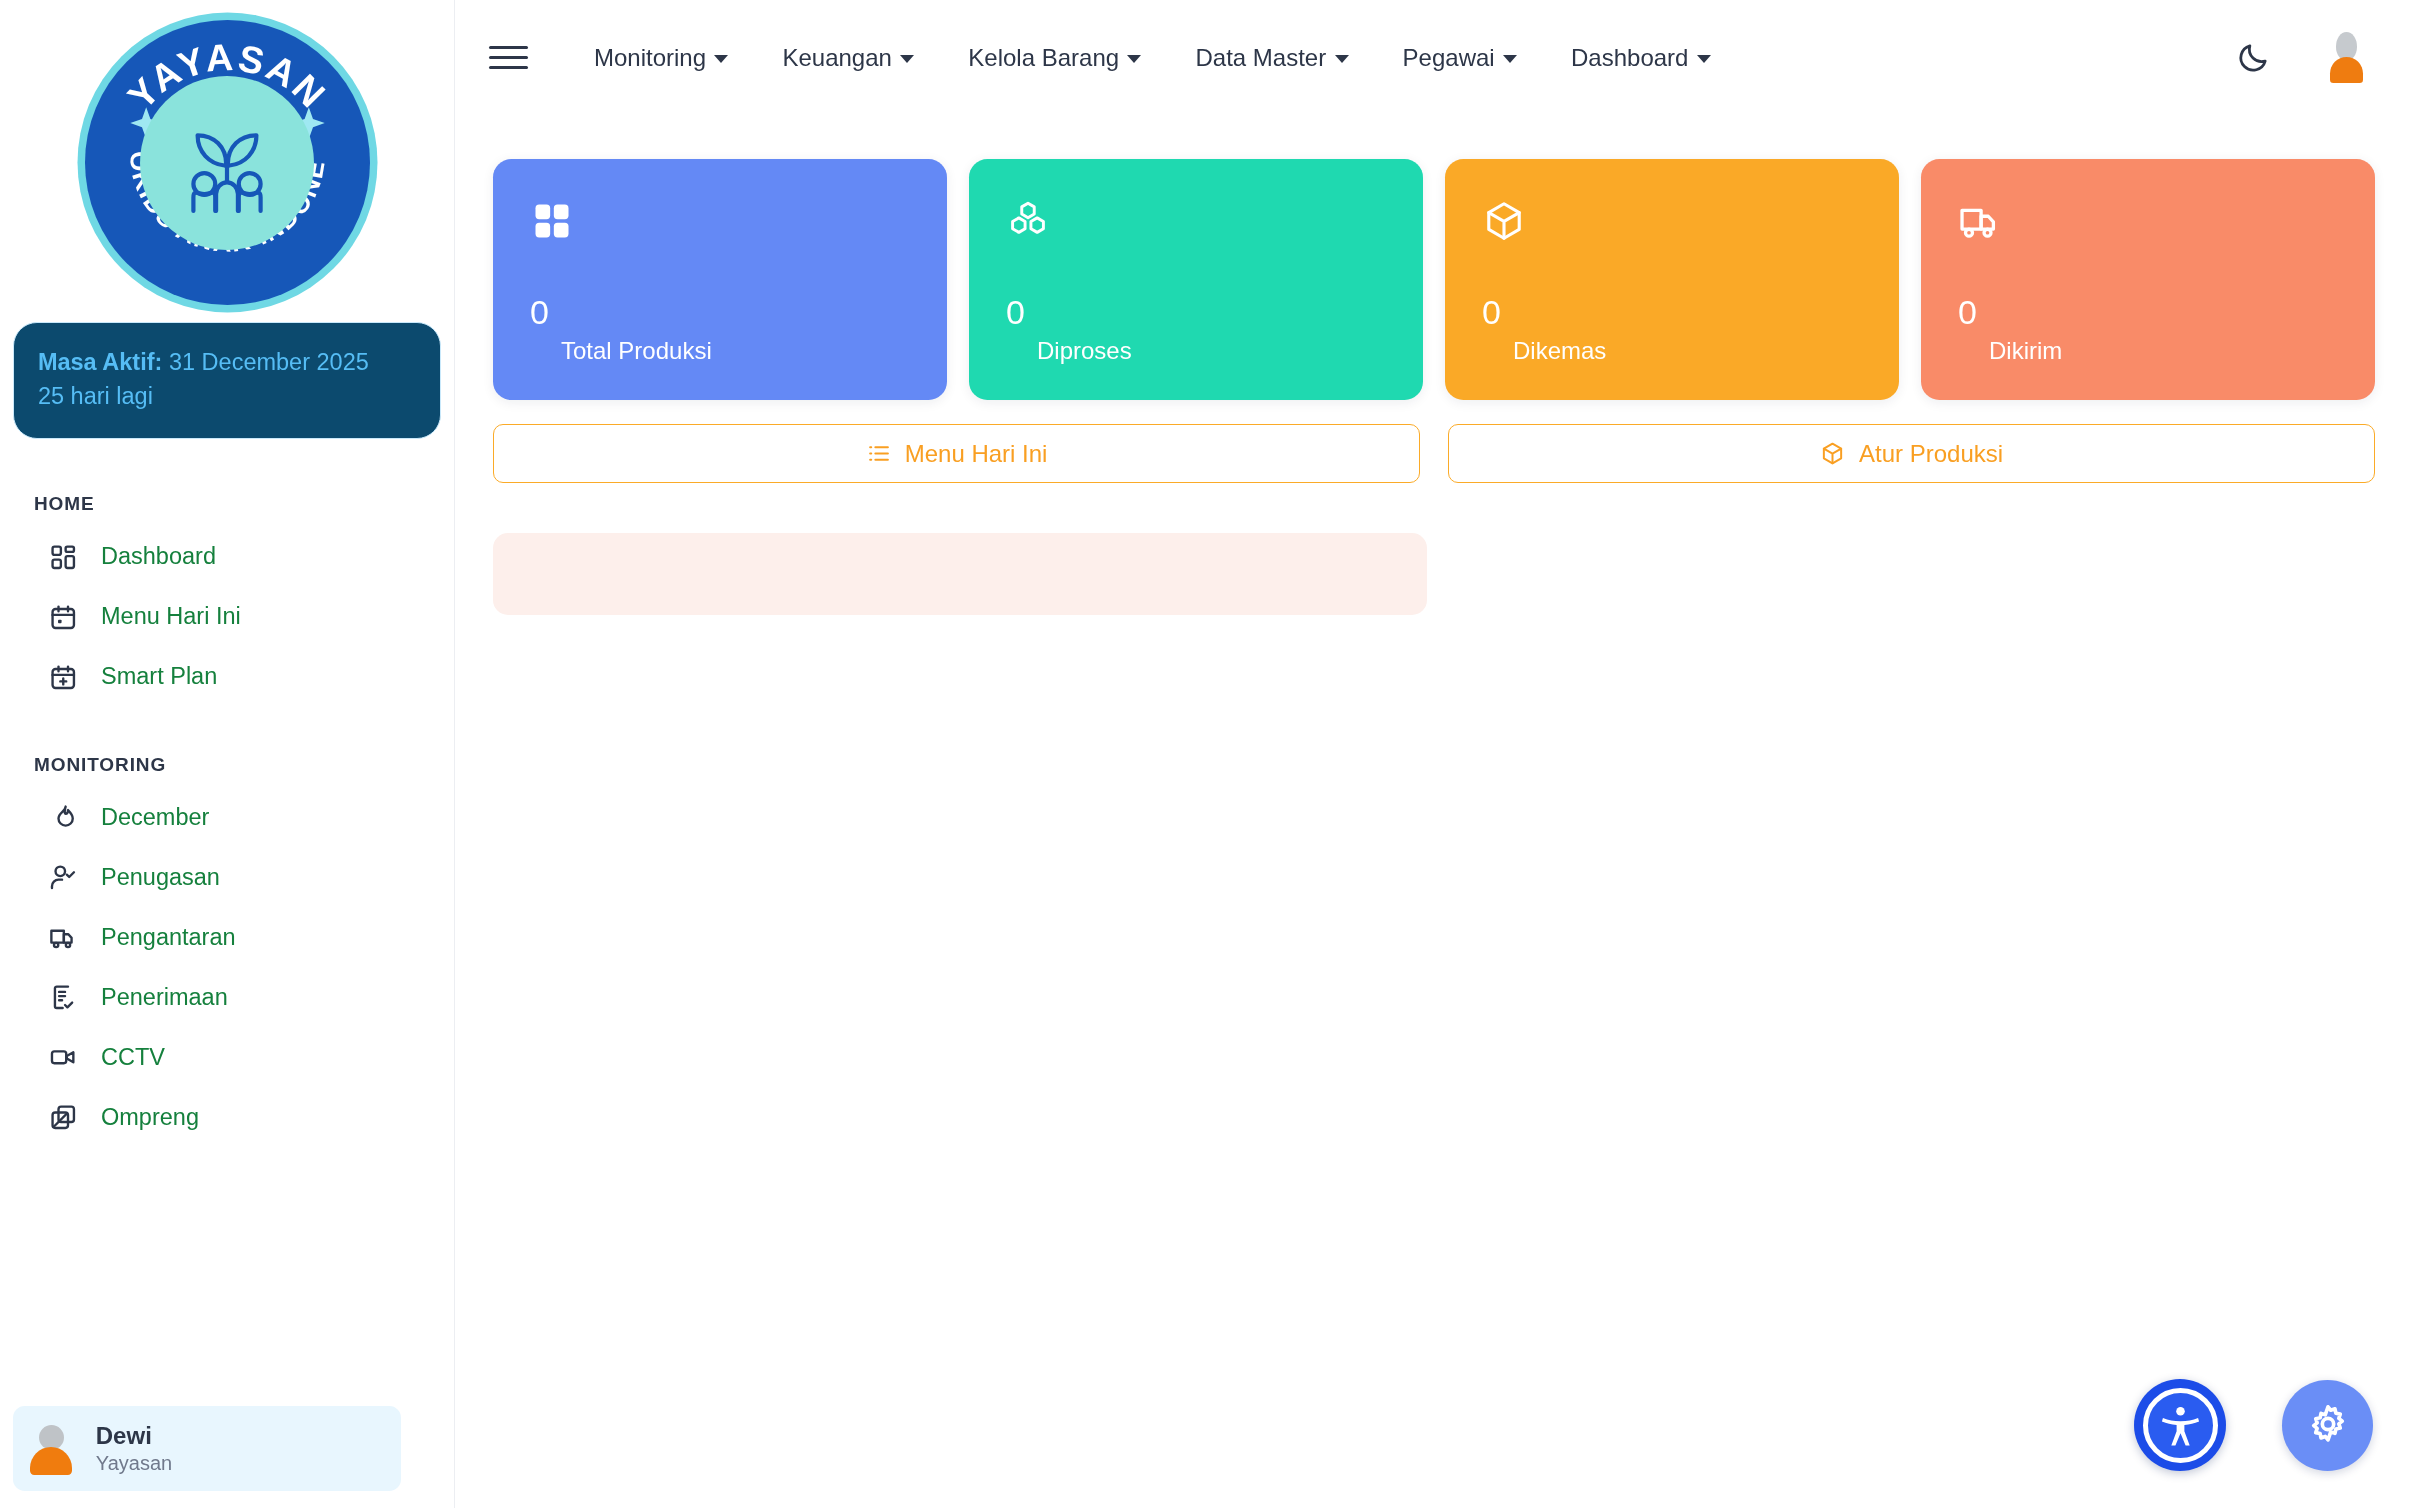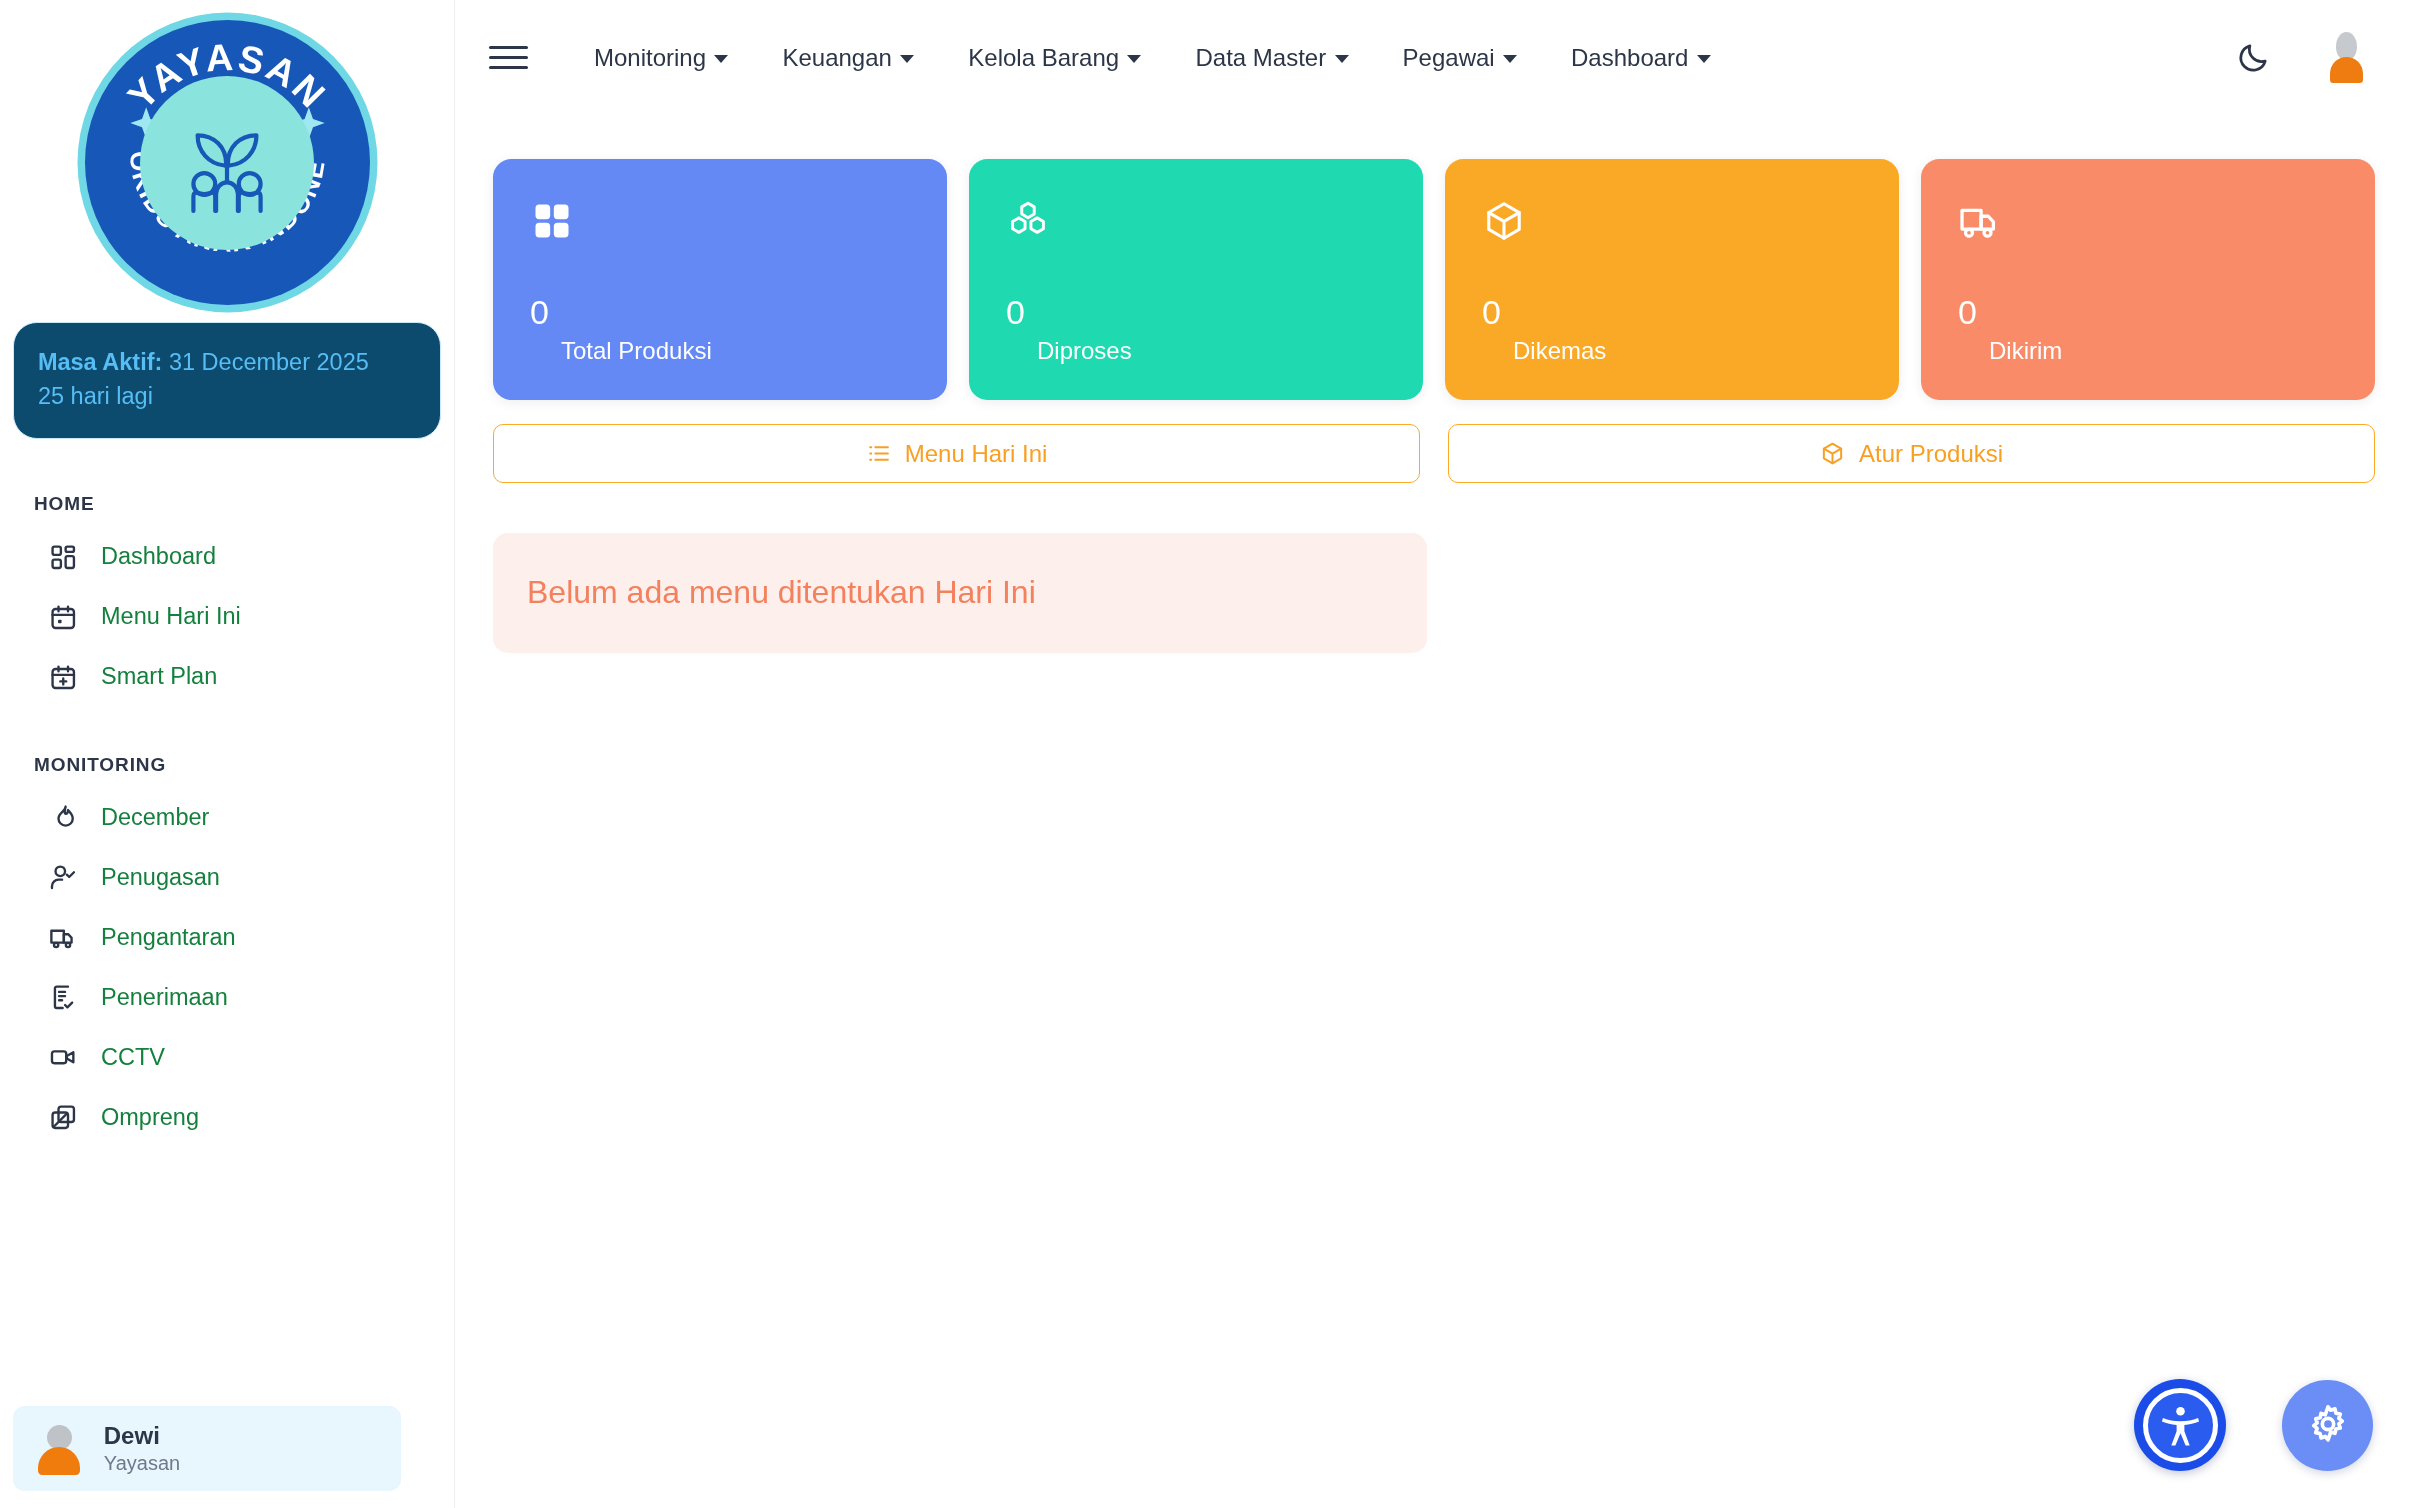--- a/index.html
+++ b/index.html
@@ -107,21 +107,21 @@
   .user-card {
     position: absolute;
     left: 13.4px;
     bottom: 17px;
     width: 388px;
     background: #e8f6fe;
     border-radius: 11.7px;
     display: flex;
     align-items: center;
     gap: 18.4px;
-    padding: 15px 20px;
+    padding: 15px 12px;
     cursor: pointer;
   }
   .avatar-sm {
     width: 52px; height: 52px;
     flex: 0 0 52px;
     position: relative;
     overflow: hidden;
   }
   .avatar-sm .head {
     position: absolute; left: 13.4px; top: 2.5px;
@@ -554,21 +554,20 @@
             <svg width="25" height="25" viewBox="0 0 24 24" fill="none" stroke="#f99f22" stroke-width="1.9" stroke-linejoin="round" stroke-linecap="round">
               <path d="M12 2.6l8.3 4.8v9.2L12 21.4 3.7 16.6V7.4z"></path>
               <path d="M12 12.2l8.3-4.8M12 12.2l-8.3-4.8M12 12.2v9.2"></path>
             </svg>
           </span>
           <span>Atur Produksi</span>
         </div>
       </div>
 
       <div class="alert-box">
-        <div class="alert-title">Belum ada menu ditentukan Hari Ini</div>
       </div>
     </div>
 
     <div class="fab-access">
       <span class="ring">
         <svg width="49" height="49" viewBox="0 0 24 24" fill="#ffffff">
           <circle cx="12" cy="5" r="2.1"></circle>
           <path d="M3.4 8.3c2.7 1.1 5.3 1.6 8.6 1.6s5.9-.5 8.6-1.6l.5 1.8c-2.3 1-4.6 1.5-7.2 1.7v3l2.6 7h-2l-2.5-6-2.5 6h-2l2.6-7v-3c-2.6-.2-4.9-.7-7.2-1.7z"></path>
         </svg>
       </span>

